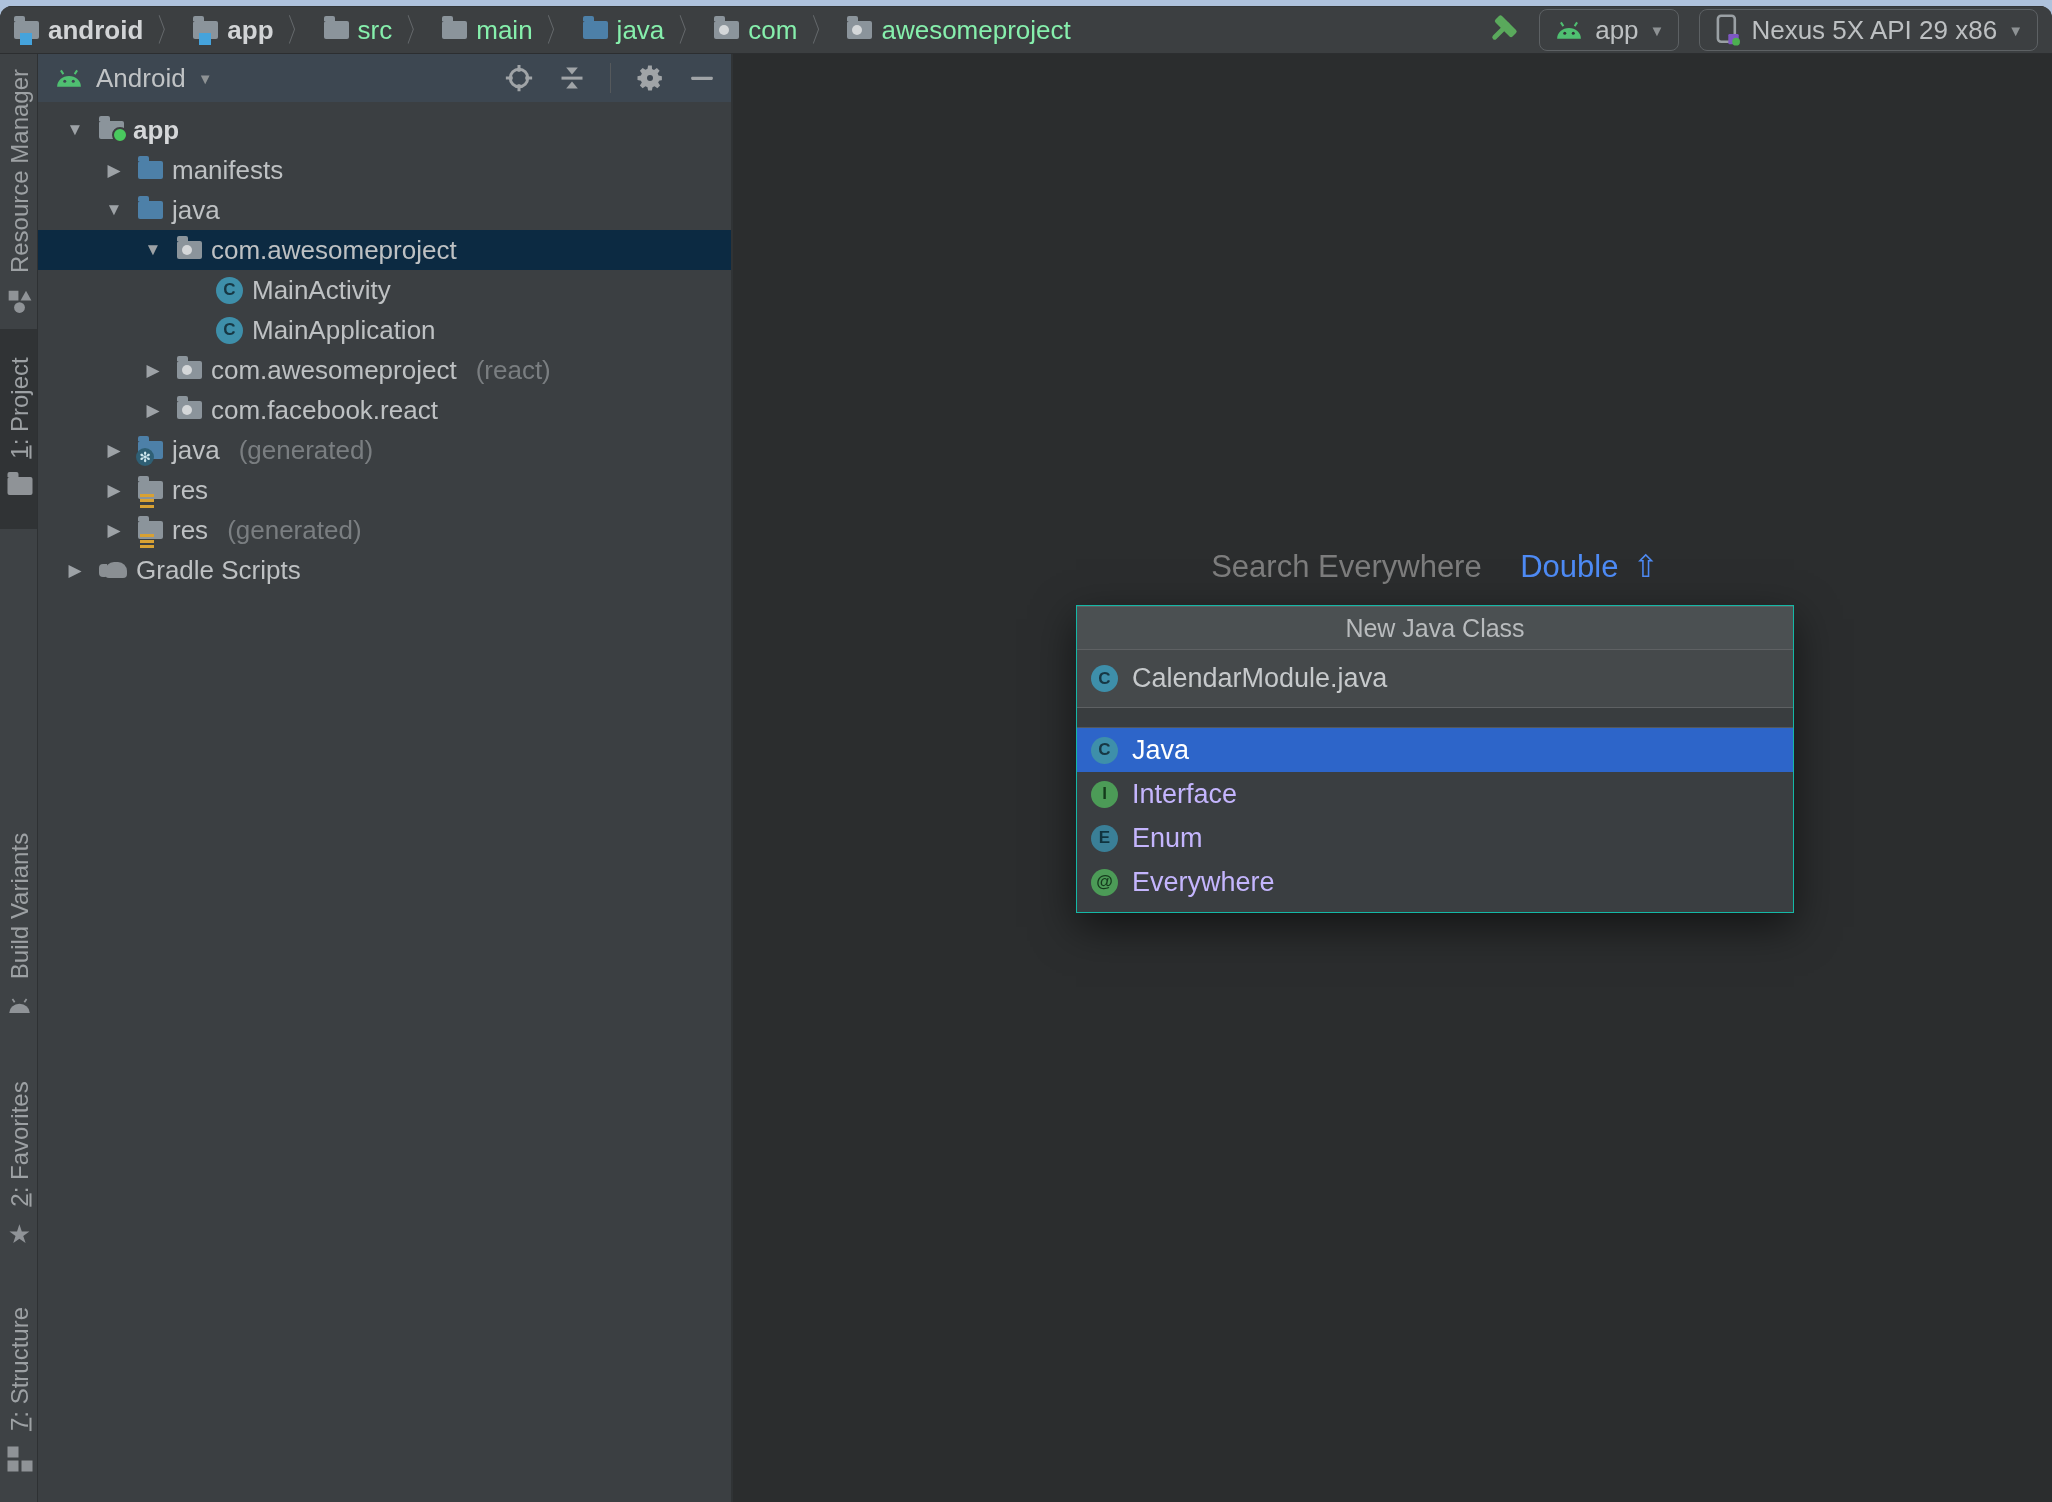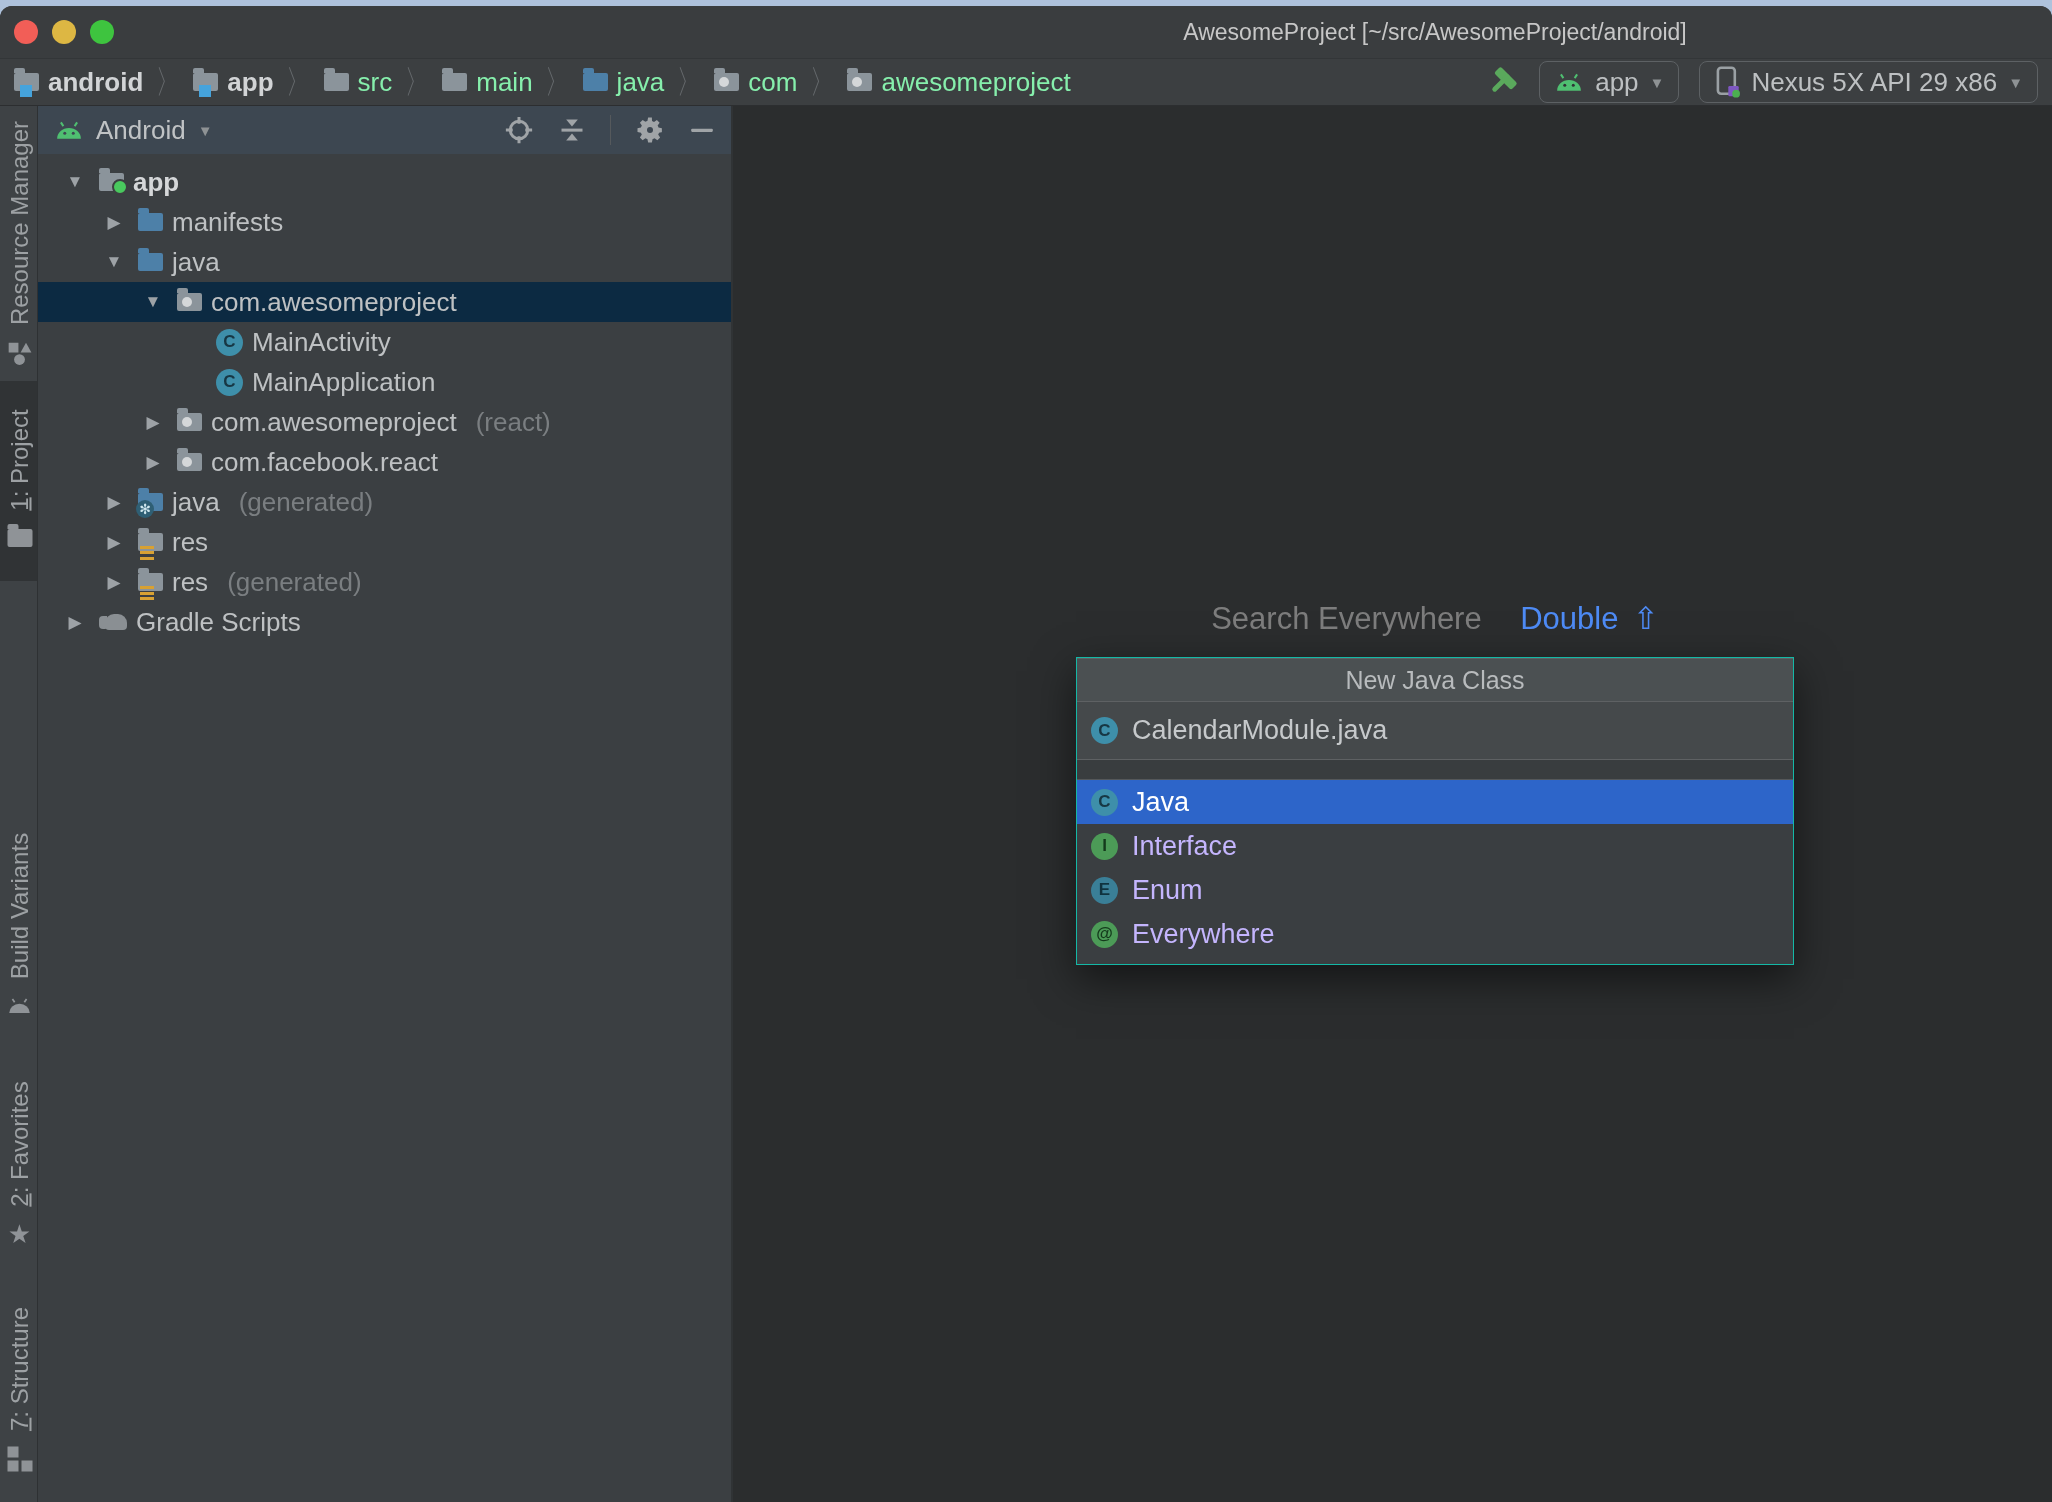--- a/index.html
+++ b/index.html
@@ -114,28 +114,20 @@
   .p-item.selected .p-label { color:#ffffff; }
 
   svg { display:block; }
 </style>
 </head>
 <body>
 
 <div id="screen">
   <div class="app-window">
 
-    <div class="titlebar">
-      <div class="traffic">
-        <div class="tl red"></div>
-        <div class="tl yellow"></div>
-        <div class="tl green"></div>
-      </div>
-      <div class="win-title">AwesomeProject [~/src/AwesomeProject/android]</div>
-    </div>
 
     <div class="navbar">
       <div class="crumbs">
           <span class="crumb bold">
             <span class="folder sq"></span>
             <span class="lbl">android</span>
           </span>
           <span class="chev">〉</span>
           <span class="crumb bold">
             <span class="folder sq"></span>

